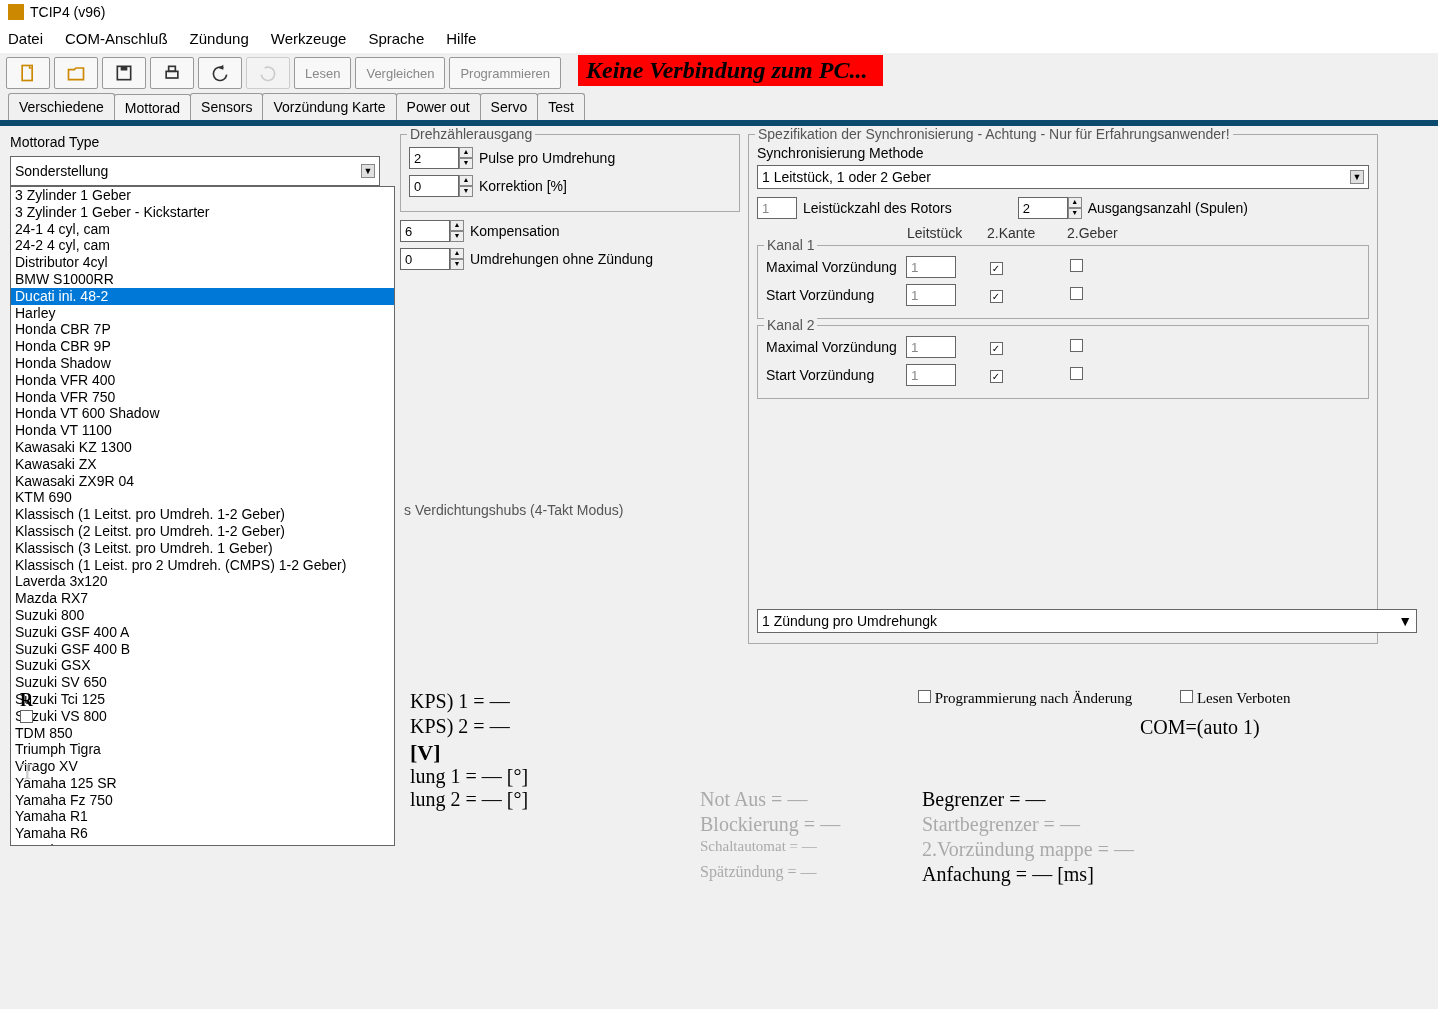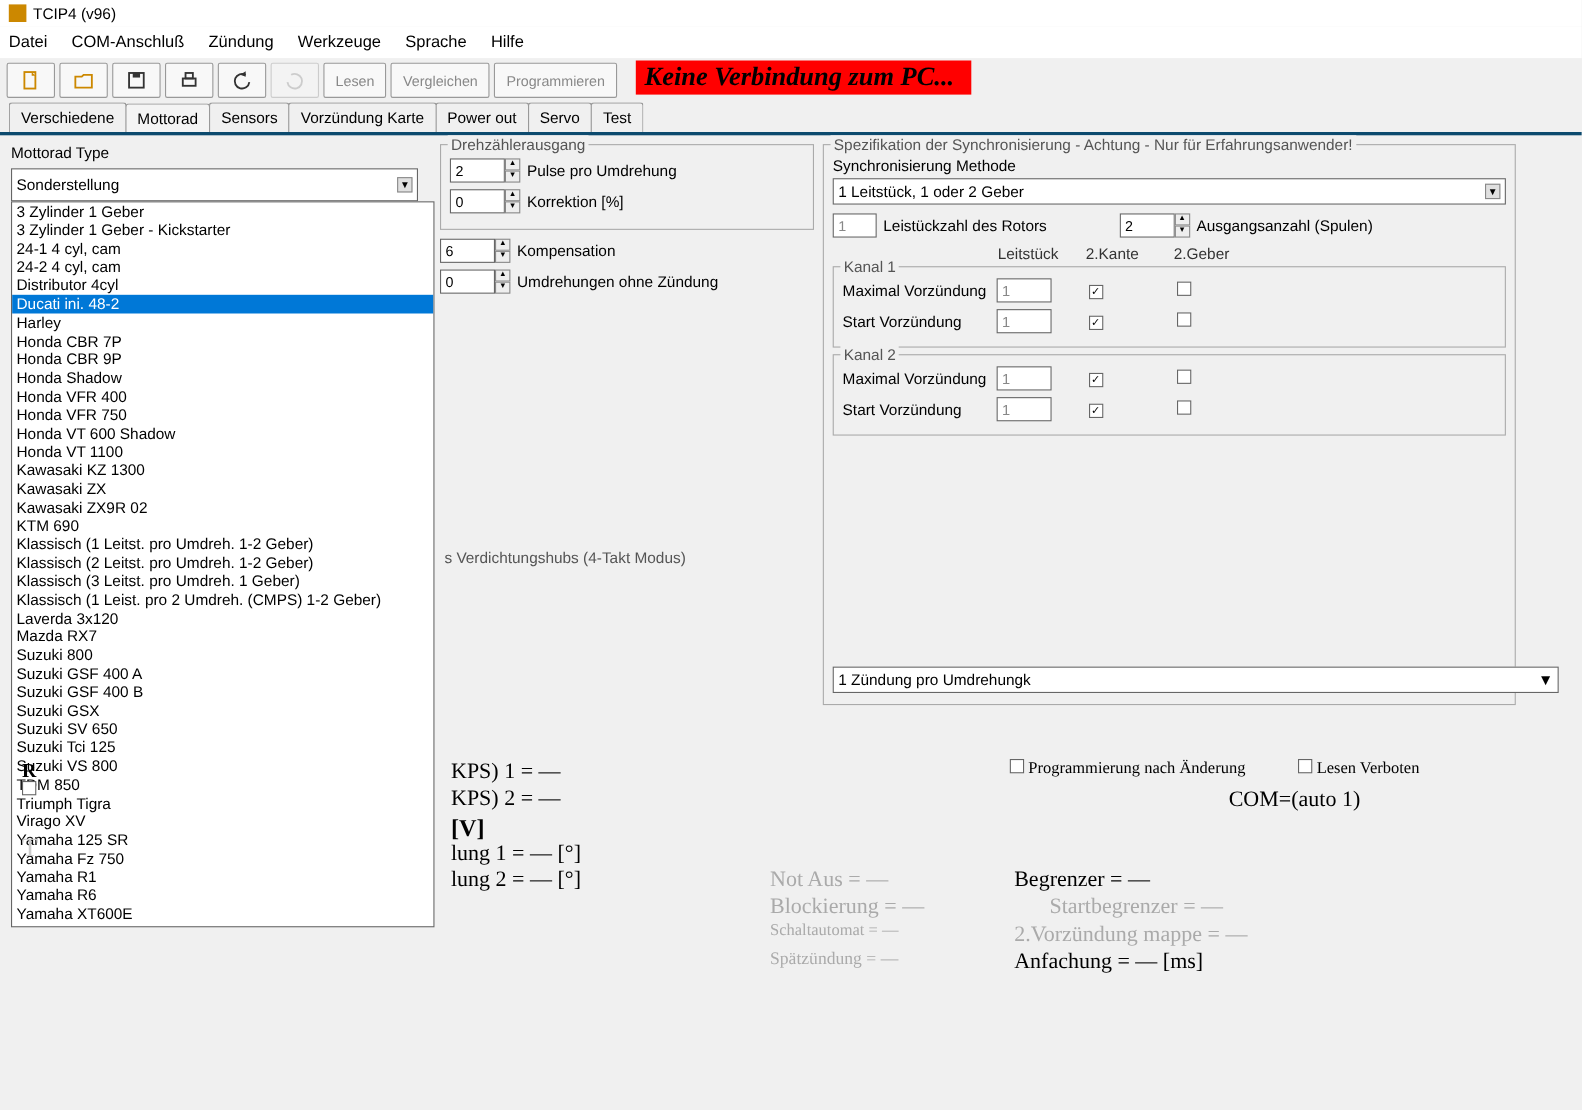--- a/index.html
+++ b/index.html
@@ -9,21 +9,21 @@
 .menubar { padding: 6px 8px; font-size: 15px; display: flex; gap: 22px; background: #fff; }
 .menubar span { cursor: default; }
 .toolbar { padding: 4px 6px; display: flex; gap: 4px; align-items: center; background: #f0f0f0; position: relative; }
 .tbtn { width: 44px; height: 32px; border: 1px solid #999; background: #f8f8f8; display: flex; align-items: center; justify-content: center; border-radius: 2px; }
 .tbtn svg { width: 20px; height: 20px; }
 .txtbtn { height: 32px; border: 1px solid #999; background: #f8f8f8; padding: 0 10px; color: #888; display: flex; align-items: center; border-radius: 2px; }
 .alert { position: absolute; left: 578px; top: 2px; background: red; color: #000; font-family: Georgia, serif; font-style: italic; font-weight: bold; font-size: 24px; padding: 2px 16px 2px 8px; }
 .tabs { display: flex; padding-left: 8px; font-size: 14px; }
 .tab { padding: 5px 10px; border: 1px solid #999; border-bottom: none; background: #f0f0f0; margin-right: -1px; cursor: default; border-radius: 3px 3px 0 0; }
 .tab.active { background: #f4f4f4; position: relative; top: 1px; }
-.content { border-top: 3px solid #0c4a6e; padding: 6px; background: #f0f0f0; position: relative; height: 780px; }
+.content { border-top: 6px solid #0c4a6e; padding: 6px; background: #f0f0f0; position: relative; height: 780px; }
 .col-left { position: absolute; left: 10px; top: 8px; width: 380px; }
 .label-h { font-size: 14px; margin-bottom: 6px; }
 .combo { width: 370px; height: 24px; border: 1px solid #666; background: #fff; padding: 14px 4px; font-size: 14px; display: flex; justify-content: space-between; align-items: center; }
 .combo .arrow { width: 14px; height: 14px; background: #e0e0e0; border: 1px solid #888; display: flex; align-items: center; justify-content: center; font-size: 9px; }
 .listbox { width: 385px; height: 660px; overflow-y: auto; overflow-x: hidden; border: 1px solid #666; background: #fff; font-size: 14px; }
 .listbox div { padding: 0 4px; white-space: nowrap; line-height: 16.8px; }
 .listbox div.sel { background: #0078d7; color: #fff; }
 .col-mid { position: absolute; left: 400px; top: 8px; width: 340px; }
 .gbox { border: 1px solid #aaa; padding: 12px 8px 8px 8px; position: relative; margin-bottom: 8px; }
 .gbox .gtitle { position: absolute; top: -9px; left: 6px; background: #f0f0f0; padding: 0 3px; font-size: 14px; color: #555; }
@@ -54,28 +54,28 @@
 .bottom .l1 { position: absolute; left: 400px; top: 0; font-size: 20px; }
 .bottom .l2 { position: absolute; left: 400px; top: 25px; font-size: 20px; }
 .bottom .l3 { position: absolute; left: 400px; top: 50px; font-size: 22px; font-weight: bold; }
 .bottom .l4 { position: absolute; left: 400px; top: 75px; font-size: 20px; }
 .bottom .l5 { position: absolute; left: 400px; top: 98px; font-size: 20px; }
 .bottom .r1 { position: absolute; left: 690px; top: 98px; font-size: 20px; color: #aaa; }
 .bottom .r2 { position: absolute; left: 690px; top: 123px; font-size: 20px; color: #aaa; }
 .bottom .r3 { position: absolute; left: 690px; top: 148px; font-size: 15px; color: #aaa; }
 .bottom .r4 { position: absolute; left: 690px; top: 173px; font-size: 16px; color: #aaa; }
 .bottom .rr1 { position: absolute; left: 912px; top: 98px; font-size: 20px; }
-.bottom .rr2 { position: absolute; left: 912px; top: 123px; font-size: 20px; color: #aaa; margin-left: 32px; }
+.bottom .rr2 { position: absolute; left: 912px; top: 123px; font-size: 20px; color: #aaa; }
 .bottom .rr3 { position: absolute; left: 912px; top: 148px; font-size: 20px; color: #aaa; }
 .bottom .rr4 { position: absolute; left: 912px; top: 173px; font-size: 20px; }
 .bottom .rb { position: absolute; left: 10px; top: 0; font-size: 18px; font-weight: bold; }
 .bottom .cb1 { position: absolute; left: 10px; top: 20px; }
 .bottom .cb2 { position: absolute; left: 10px; top: 68px; font-size: 24px; color: #ccc; }
 .bottom .chkrow { position: absolute; left: 908px; top: 0; font-size: 15px; display: flex; gap: 48px; }
-.bottom .com { position: absolute; left: 1107px; top: 26px; font-size: 20px; text-align: right; }
+.bottom .com { position: absolute; left: 1130px; top: 26px; font-size: 20px; text-align: right; }
 </style>
 </head>
 <body>
 
 <div class="titlebar">
   <span class="icon"></span>
   <span>TCIP4 (v96)</span>
 </div>
 
 <div class="menubar">
@@ -145,32 +145,33 @@
     <div class="combo">
       <span>Sonderstellung</span>
       <span class="arrow">▼</span>
     </div>
     <div class="listbox" id="listbox">
         <div>3 Zylinder   1 Geber</div>
         <div>3 Zylinder   1 Geber - Kickstarter</div>
         <div>24-1 4 cyl, cam</div>
         <div>24-2 4 cyl, cam</div>
         <div>Distributor 4cyl</div>
+        <div>BMW S1000RR</div>
         <div class="sel">Ducati ini. 48-2</div>
         <div>Harley</div>
         <div>Honda CBR 7P</div>
         <div>Honda CBR 9P</div>
         <div>Honda Shadow</div>
         <div>Honda VFR 400</div>
         <div>Honda VFR 750</div>
         <div>Honda VT 600 Shadow</div>
         <div>Honda VT 1100</div>
         <div>Kawasaki KZ 1300</div>
         <div>Kawasaki ZX</div>
-        <div>Kawasaki ZX9R 02</div>
+        <div>Kawasaki ZX9R 04</div>
         <div>KTM 690</div>
         <div>Klassisch (1 Leitst. pro Umdreh. 1-2 Geber)</div>
         <div>Klassisch (2 Leitst. pro Umdreh. 1-2 Geber)</div>
         <div>Klassisch (3 Leitst. pro Umdreh. 1 Geber)</div>
         <div>Klassisch (1 Leist. pro 2 Umdreh. (CMPS) 1-2 Geber)</div>
         <div>Laverda 3x120</div>
         <div>Mazda RX7</div>
         <div>Suzuki 800</div>
         <div>Suzuki GSF 400 A</div>
         <div>Suzuki GSF 400 B</div>

